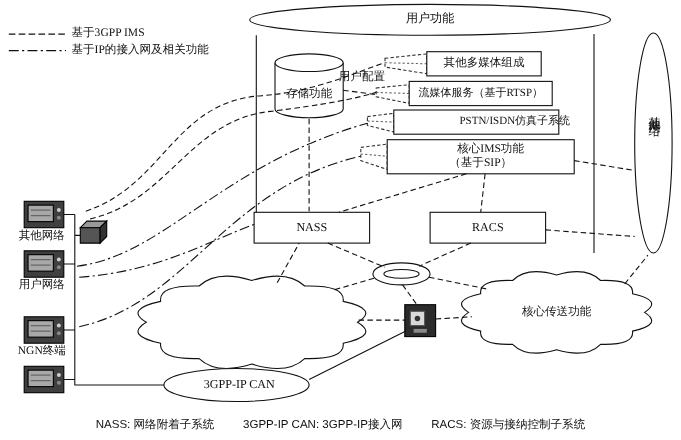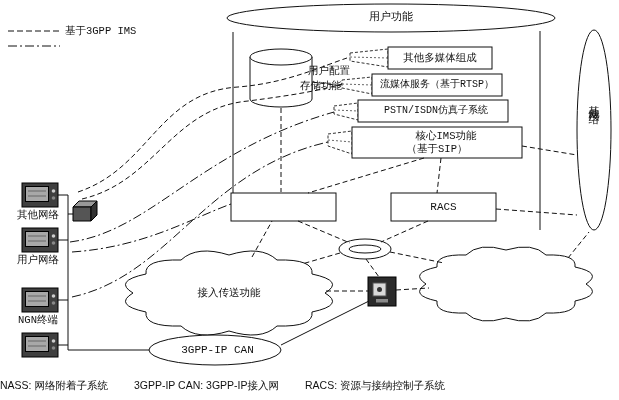--- a/index.html
+++ b/index.html
@@ -3,21 +3,21 @@
 <meta charset="utf-8">
 <style>
   html,body{margin:0;padding:0;background:#fff;}
   .stage{
     position:relative;width:619px;height:400px;background:#fff;overflow:hidden;
     font-family:"Liberation Sans","DejaVu Sans",sans-serif;color:#111;
   }
   .stage svg{position:absolute;left:0;top:0;}
   .lbl{
     position:absolute;text-align:center;line-height:1.2;white-space:nowrap;
-    font-family:Liberation Mono, monospace;color:#111;
+    font-family:Liberation Serif, serif;color:#111;
   }
   .lbl-left{text-align:right;}
   .lbl-v{
     position:absolute;writing-mode:vertical-rl;text-orientation:upright;
     letter-spacing:3px;line-height:1;color:#111;
   }
 </style>
 </head>
 <body>
 
@@ -126,42 +126,44 @@
     </g>
 
     <g fill="none" stroke="#111" stroke-dasharray="9,3,2,3">
       <path d="M70,242 C150,232 200,150 334,112"></path>
       <path d="M72,252 C145,247 192,218 231,204"></path>
       <path d="M72,297 C170,276 205,170 328,142"></path>
     </g>
   </svg>
 
   <div class="lbl lbl-left" style="left:65px;top:25px;font-size:10.5px;">基于3GPP IMS</div>
+  <div class="lbl lbl-left" style="left:65px;top:40px;font-size:10.5px;">基于IP的接入网及相关功能</div>
 
   <div class="lbl" style="left:331px;top:11px;width:120px;font-size:11px;">用户功能</div>
 
   <div class="lbl" style="left:251px;top:65px;width:60px;font-size:10.5px;margin-left:48px;">用户配置</div>
-  <div class="lbl" style="left:251px;top:80px;width:60px;font-size:10.5px;padding-left:40px;">存储功能</div>
+  <div class="lbl" style="left:251px;top:80px;width:60px;font-size:10.5px;">存储功能</div>
 
   <div class="lbl" style="left:388px;top:52px;width:104px;font-size:10.5px;">其他多媒体组成</div>
   <div class="lbl" style="left:372px;top:79px;width:130px;font-size:10px;text-align:center;">流媒体服务（基于RTSP）</div>
-  <div class="lbl" style="left:358px;top:105px;width:156px;font-size:10px;">PSTN/ISDN仿真子系统</div>
+  <div class="lbl" style="left:358px;top:105px;width:156px;font-size:10px;padding-left:32px;">PSTN/ISDN仿真子系统</div>
   <div class="lbl" style="left:352px;top:130px;width:188px;font-size:10.5px;">核心IMS功能</div>
   <div class="lbl" style="left:352px;top:143px;width:170px;font-size:10.5px;">（基于SIP）</div>
 
+  <div class="lbl" style="left:231px;top:201px;width:105px;font-size:11px;">NASS</div>
   <div class="lbl" style="left:391px;top:201px;width:105px;font-size:11px;">RACS</div>
 
   <div class="lbl-v" style="left:588px;top:96px;font-size:11px;">其他网络</div>
 
-  <div class="lbl" style="left:174px;top:287px;width:110px;font-size:10.5px;">接入传送功能</div>
+  <div class="lbl" style="left:451px;top:278px;width:110px;font-size:10.5px;">核心传送功能</div>
   <div class="lbl" style="left:149px;top:344px;width:137px;font-size:11px;">3GPP-IP CAN</div>
 
   <div class="lbl" style="left:8px;top:209px;width:60px;font-size:10.5px;">其他网络</div>
   <div class="lbl" style="left:8px;top:254px;width:60px;font-size:10.5px;">用户网络</div>
   <div class="lbl" style="left:8px;top:314px;width:60px;font-size:10.5px;">NGN终端</div>
 
-  <div style="position:absolute;left:0;right:0;top:379px;display:flex;gap:26px;font-size:10.5px;font-family:'Liberation Sans','DejaVu Sans',sans-serif;">
+  <div style="position:absolute;left:0;right:0;top:379px;display:flex;justify-content:center;gap:26px;font-size:10.5px;font-family:'Liberation Sans','DejaVu Sans',sans-serif;">
     <span>NASS: 网络附着子系统</span>
     <span>3GPP-IP CAN: 3GPP-IP接入网</span>
     <span>RACS: 资源与接纳控制子系统</span>
   </div>
 
 </div>
 
 </body></html>

